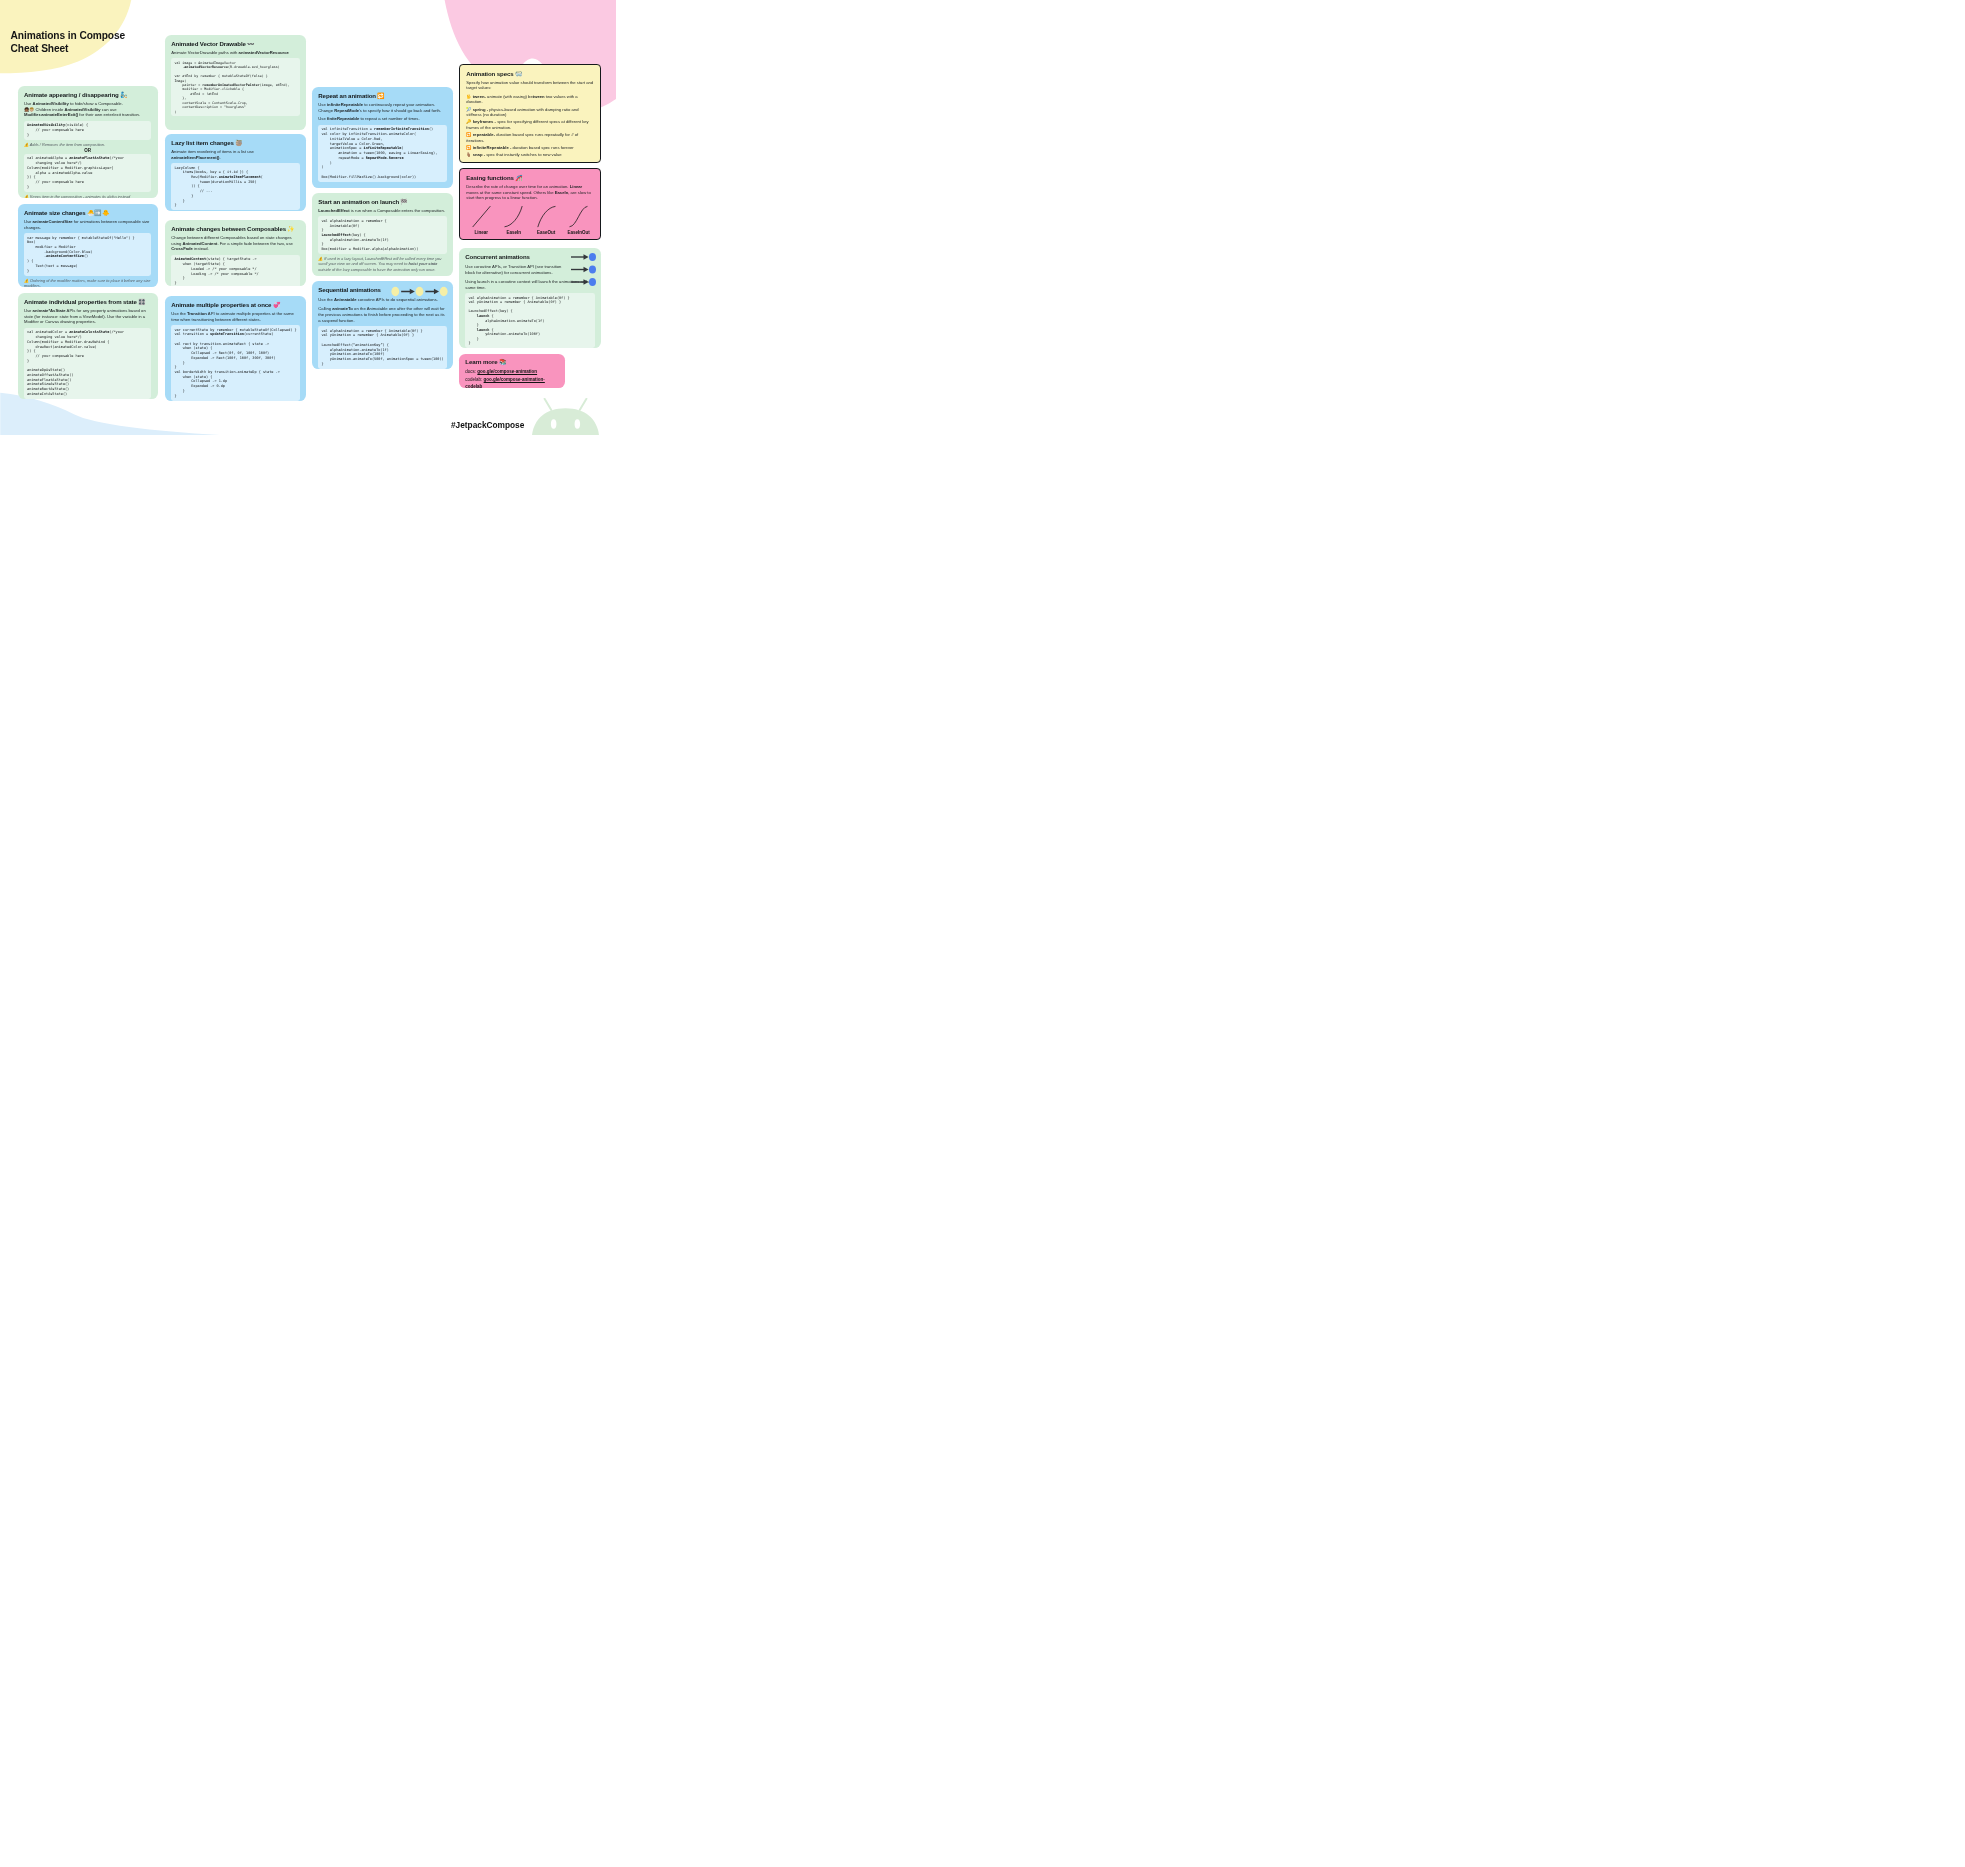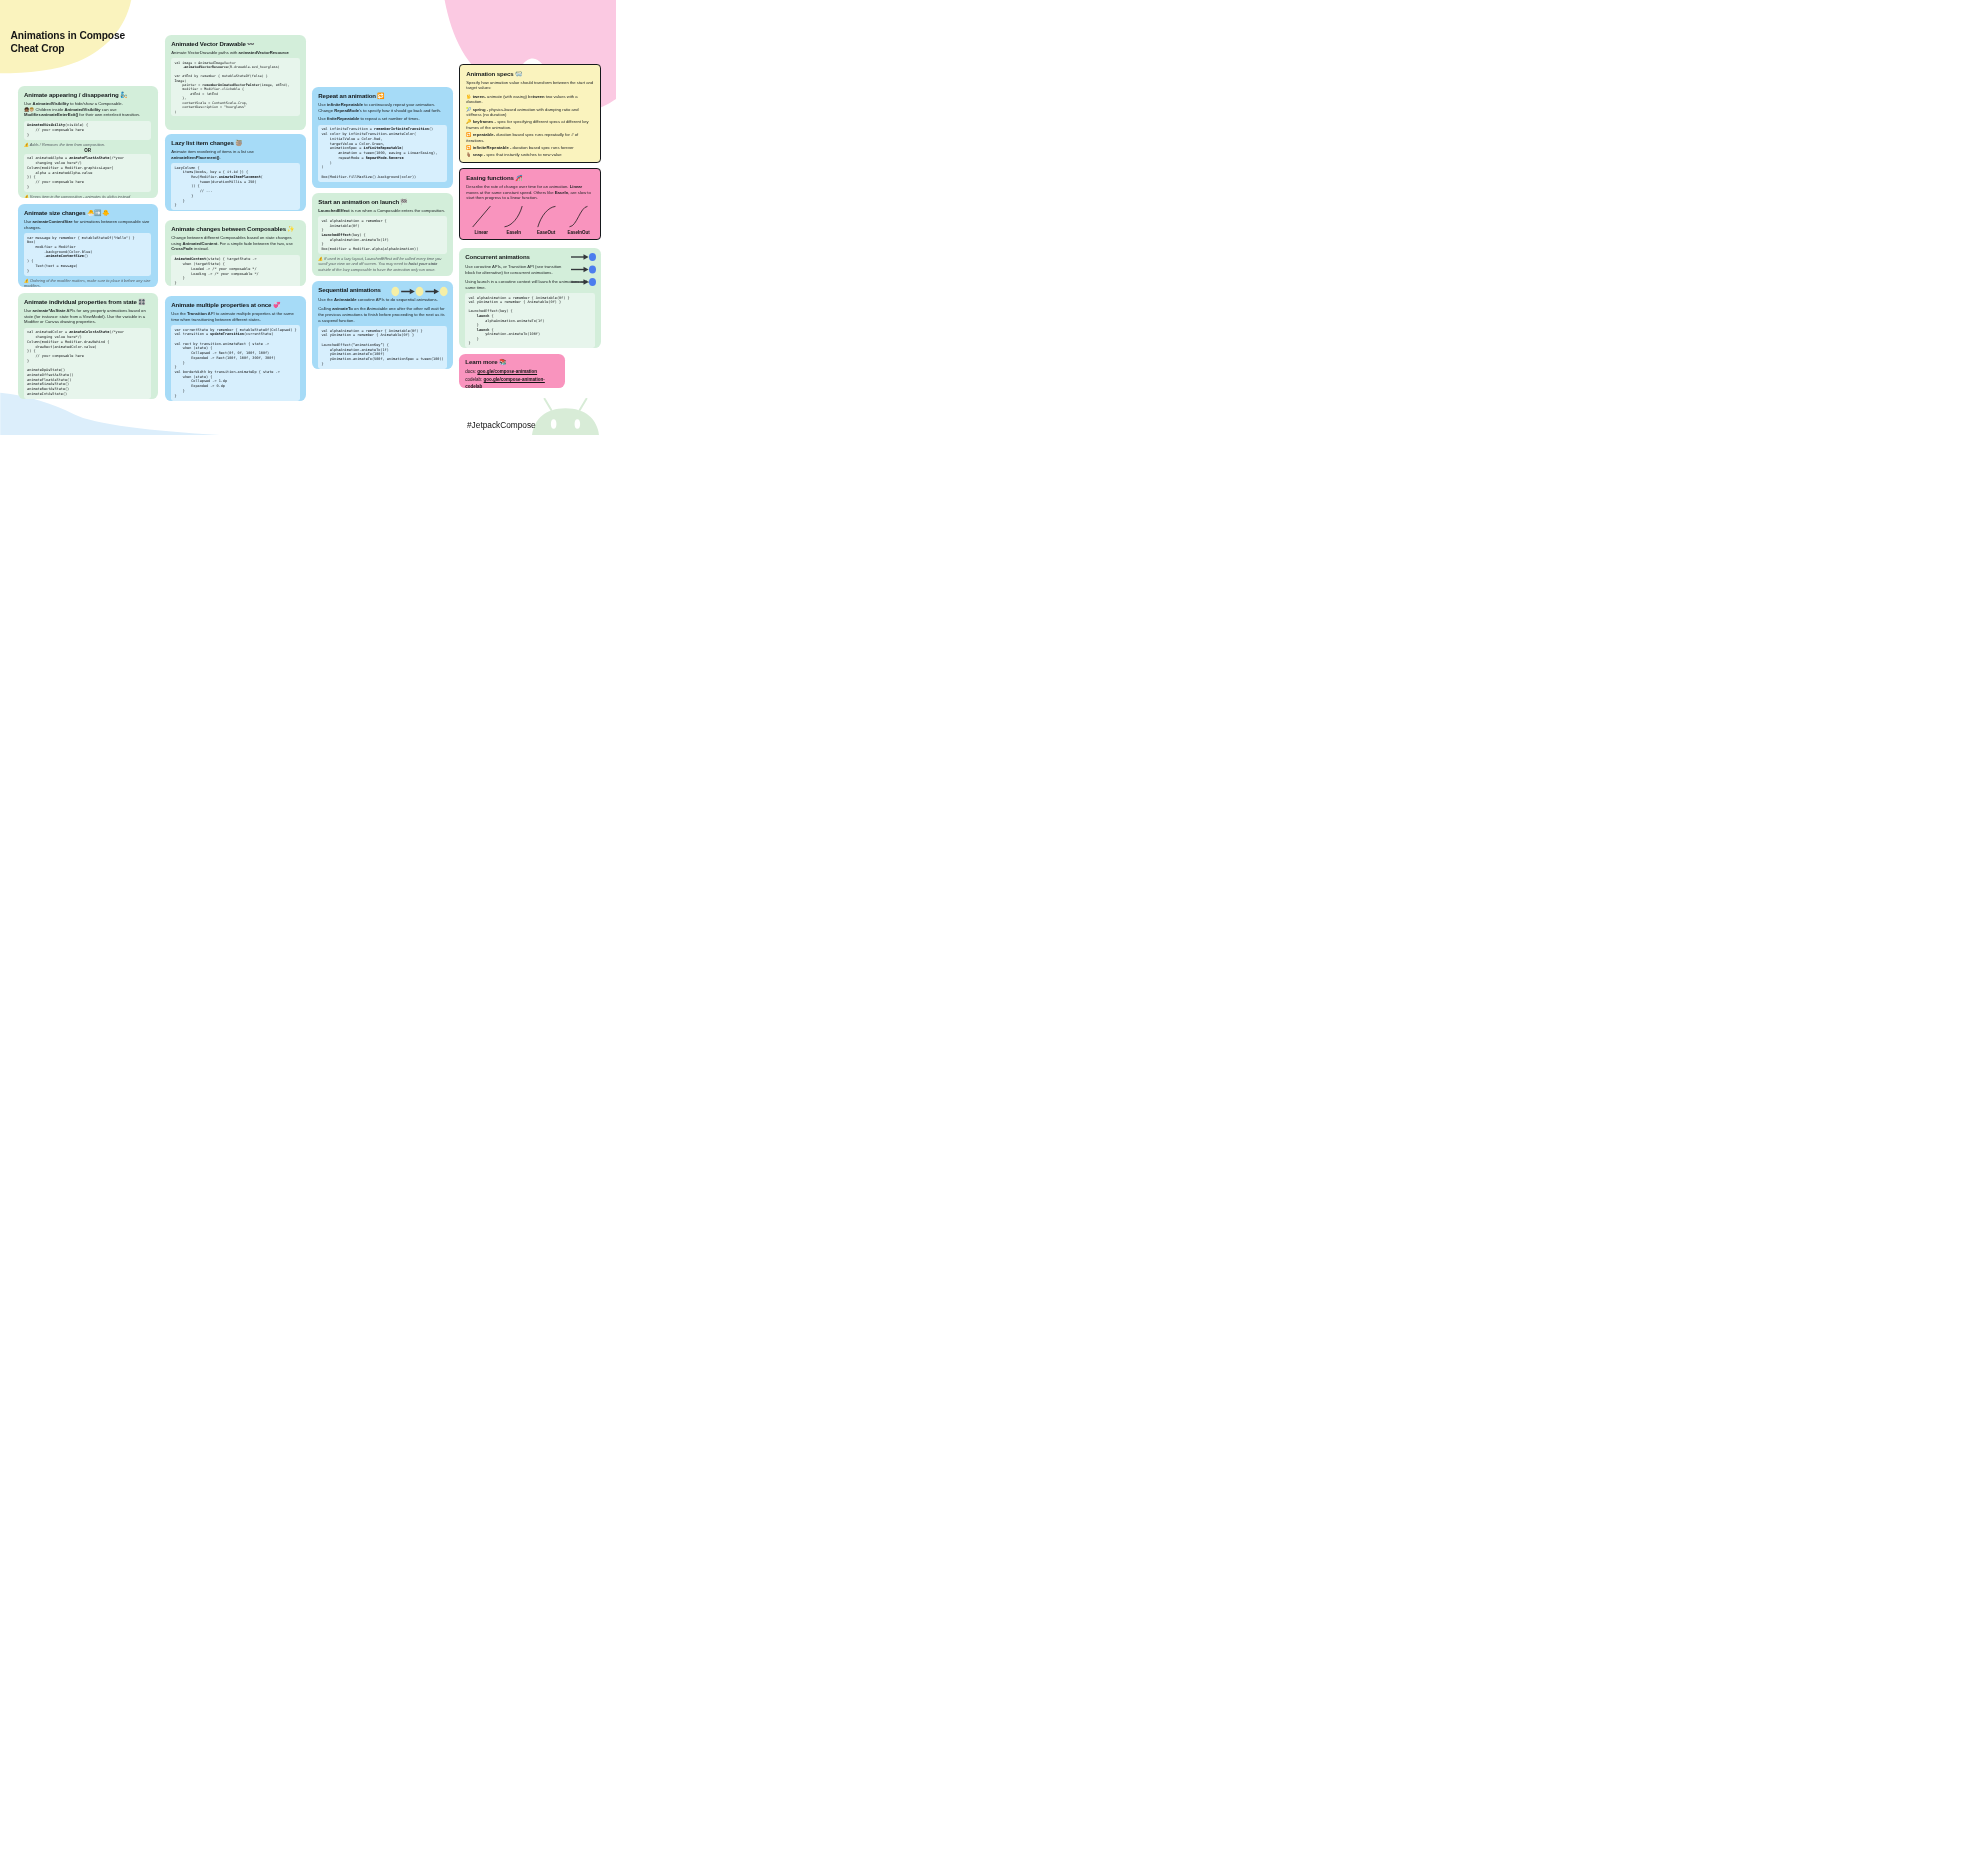--- a/index.html
+++ b/index.html
@@ -5,21 +5,21 @@
   html,body{margin:0;padding:0;}
   body{
     width:616px;height:435px;position:relative;overflow:hidden;
     background:#ffffff;font-family:"Liberation Sans", sans-serif;color:#1e2224;
   }
   .blob{position:absolute;z-index:0;}
   .page-title{
     position:absolute;left:10.6px;top:22px;z-index:2;
     font-size:10.2px;font-weight:bold;line-height:1.3;color:#151515;letter-spacing:-0.1px;white-space:pre-line;
   }
-  .hashtag{position:absolute;left:467px;top:420px;z-index:2;font-size:8.3px;font-weight:normal;color:#111;}
+  .hashtag{position:absolute;left:451px;top:420px;z-index:2;font-size:8.3px;font-weight:bold;color:#111;}
   .card{
     position:absolute;z-index:1;box-sizing:border-box;
     border-radius:6.3px;padding:5.1px 6.3px 4.3px 6.3px;overflow:hidden;
   }
   .card.green{background:#D3EEDA;}
   .card.blue{background:#A6DBF7;}
   .card.yellow{background:#FAF3BE;border:0.8px solid #15181B;border-radius:3.9px;}
   .card.pinkb{background:#F994BE;border:0.8px solid #15181B;border-radius:3.9px;}
   .card.pink{background:#F994BE;}
   .ct{font-size:6.1px;font-weight:bold;letter-spacing:-0.1px;color:#14181a;margin:0 0 2.4px 0;line-height:1.2;}
@@ -59,21 +59,21 @@
 </svg>
 <svg class="blob" style="left:526px;top:398px" width="79" height="38" viewBox="0 0 200 96">
   <path d="M64,30 L47,2" stroke="#D8ECD7" stroke-width="5" stroke-linecap="round"></path>
   <path d="M136,30 L153,2" stroke="#D8ECD7" stroke-width="5" stroke-linecap="round"></path>
   <path d="M15,96 C19,55 48,26 100,26 C152,26 181,55 185,96 Z" fill="#D8ECD7"></path>
   <ellipse cx="70" cy="66" rx="7" ry="12" fill="#ffffff"></ellipse>
   <ellipse cx="130" cy="66" rx="7" ry="12" fill="#ffffff"></ellipse>
 </svg>
 
 <h1 class="page-title">Animations in Compose
-Cheat Crop</h1>
+Cheat Sheet</h1>
 <div class="hashtag">#JetpackCompose</div>
 
 <section class="card green" style="left:17.7px;top:86px;width:140px;height:112px">
   <h2 class="ct"><span>Animate appearing / disappearing</span> <span class="emj">🧞</span></h2>
   <p class="bd">Use <b>AnimatedVisibility</b> to hide/show a Composable.<br>👧🏾👦🏼 Children inside <b>AnimatedVisibility</b> can use <b>Modifier.animateEnterExit()</b> for their own enter/exit transition.</p>
   <pre class="code"><b>AnimatedVisibility</b>(visible) {
     // your composable here
 }</pre>
   <div class="note">⚠️  Adds / Removes the item from composition.</div>
   <div class="or">OR</div>

